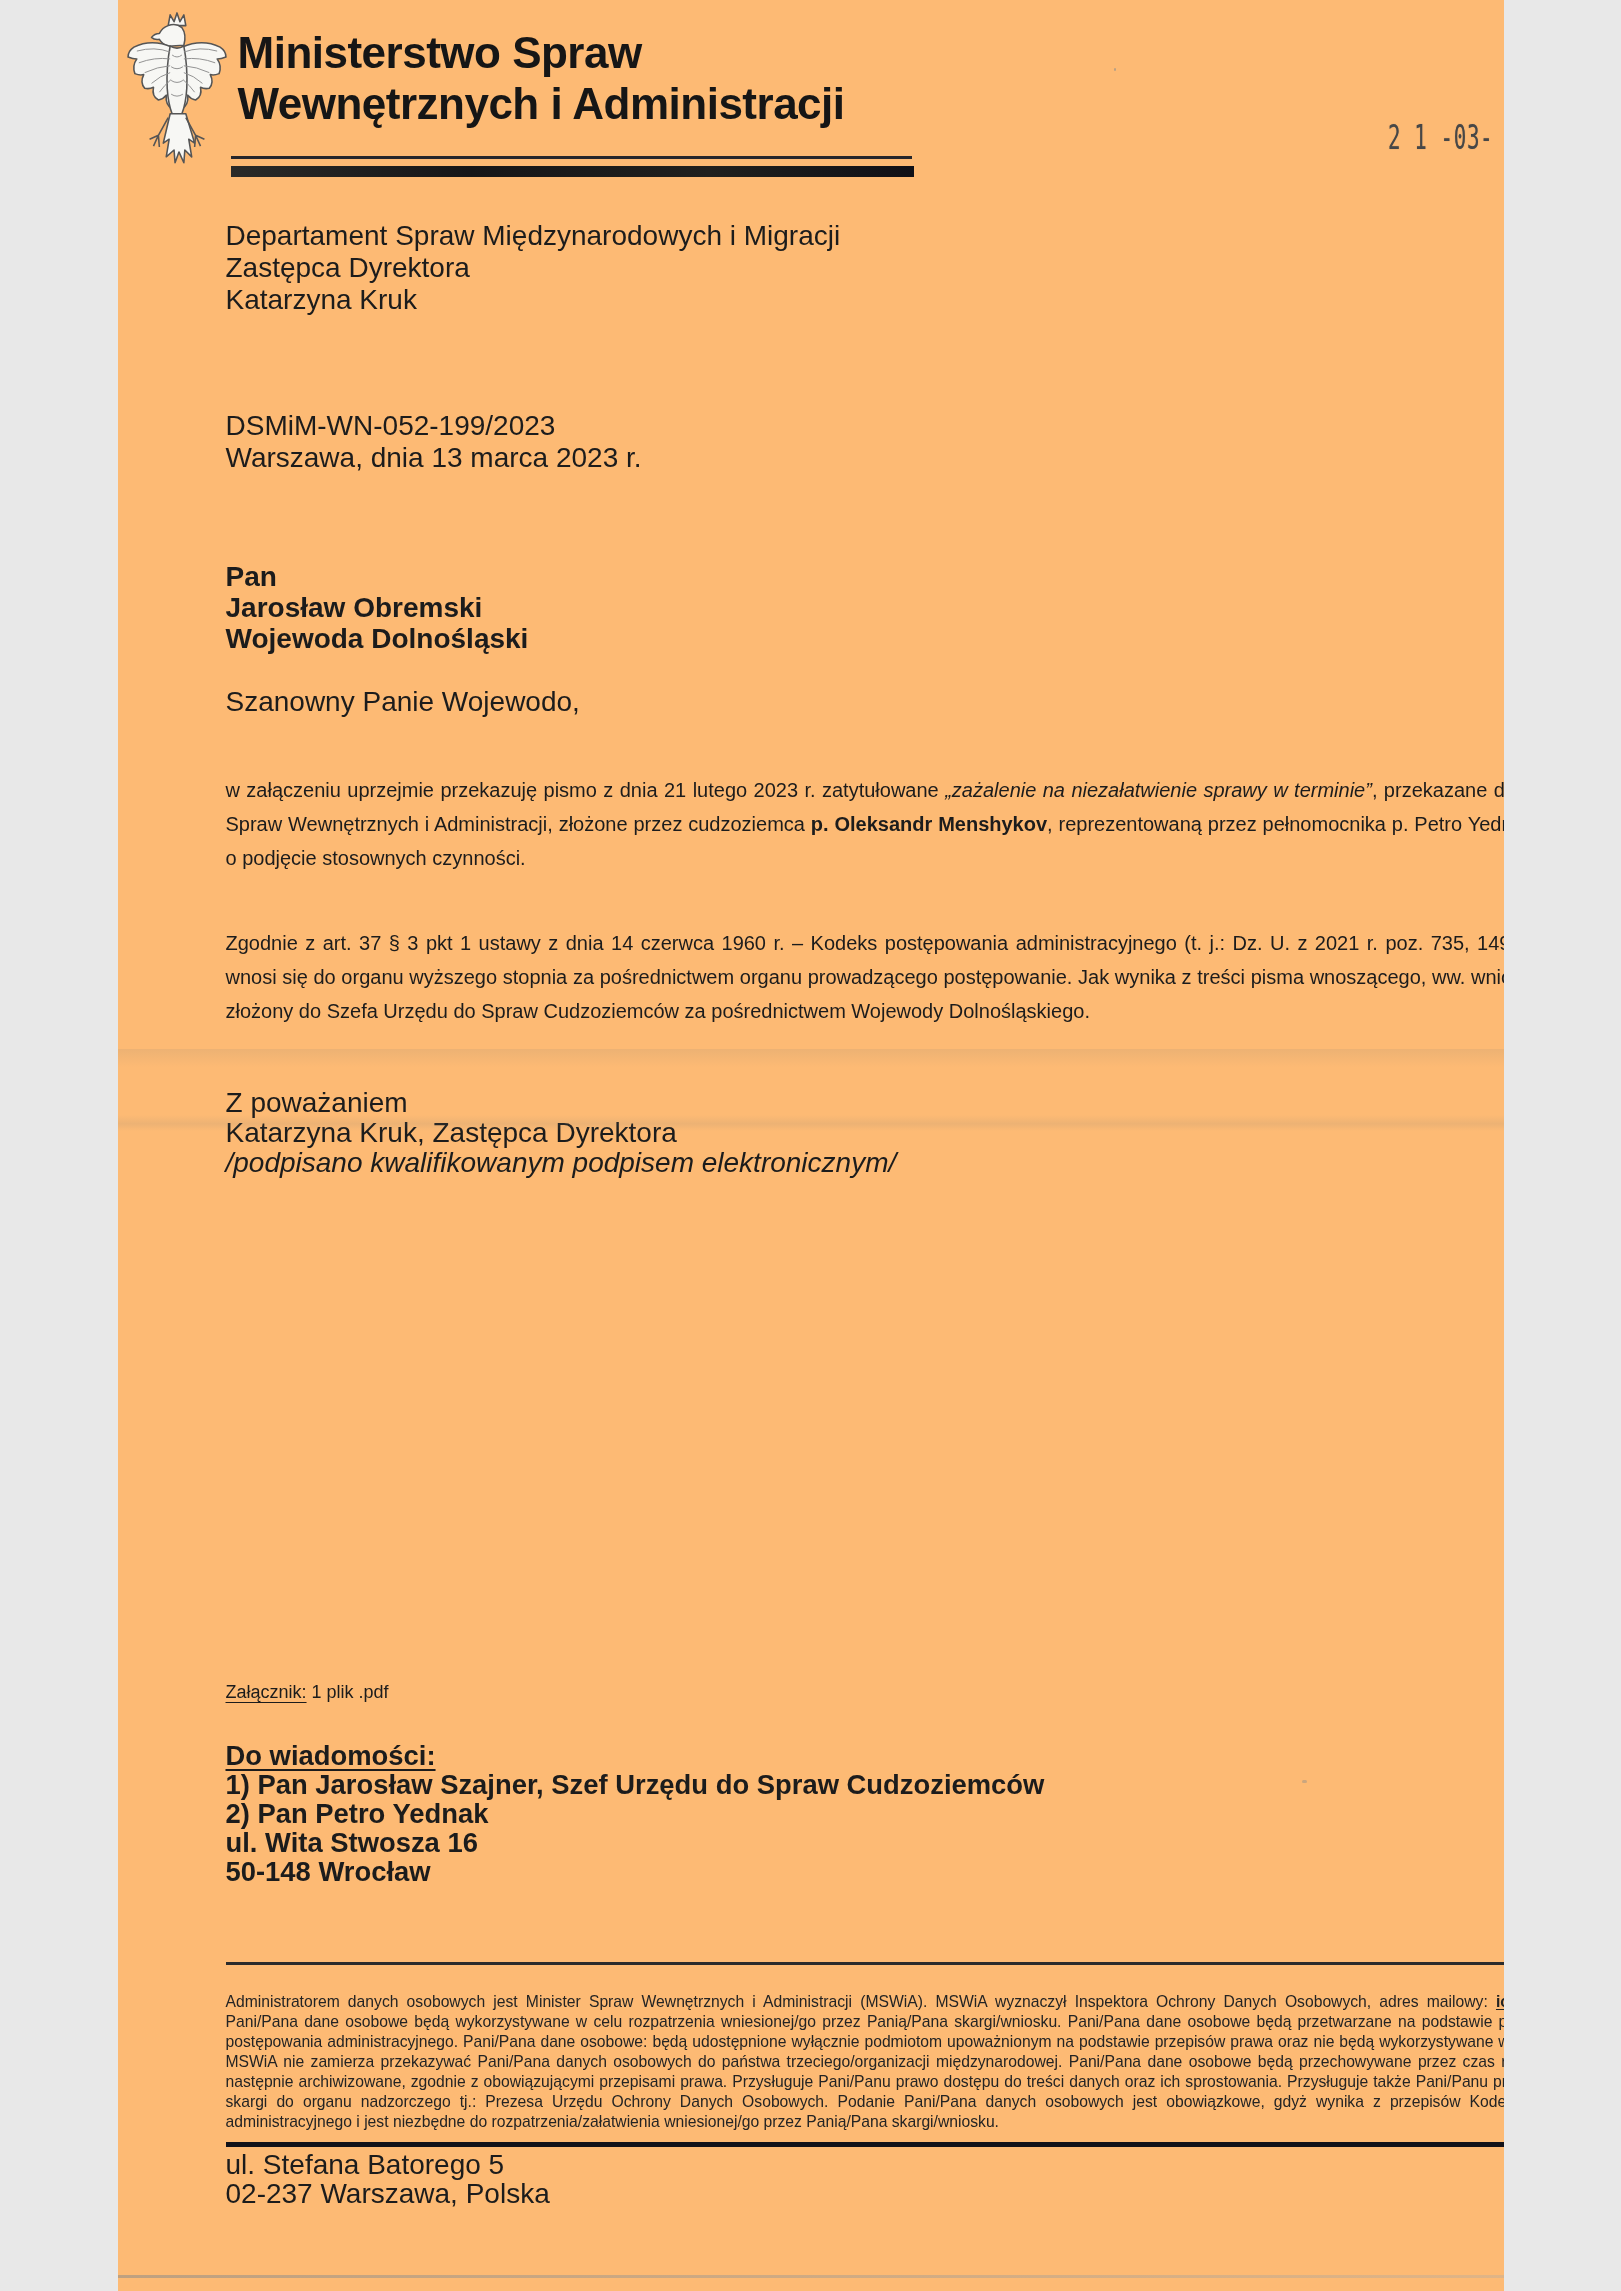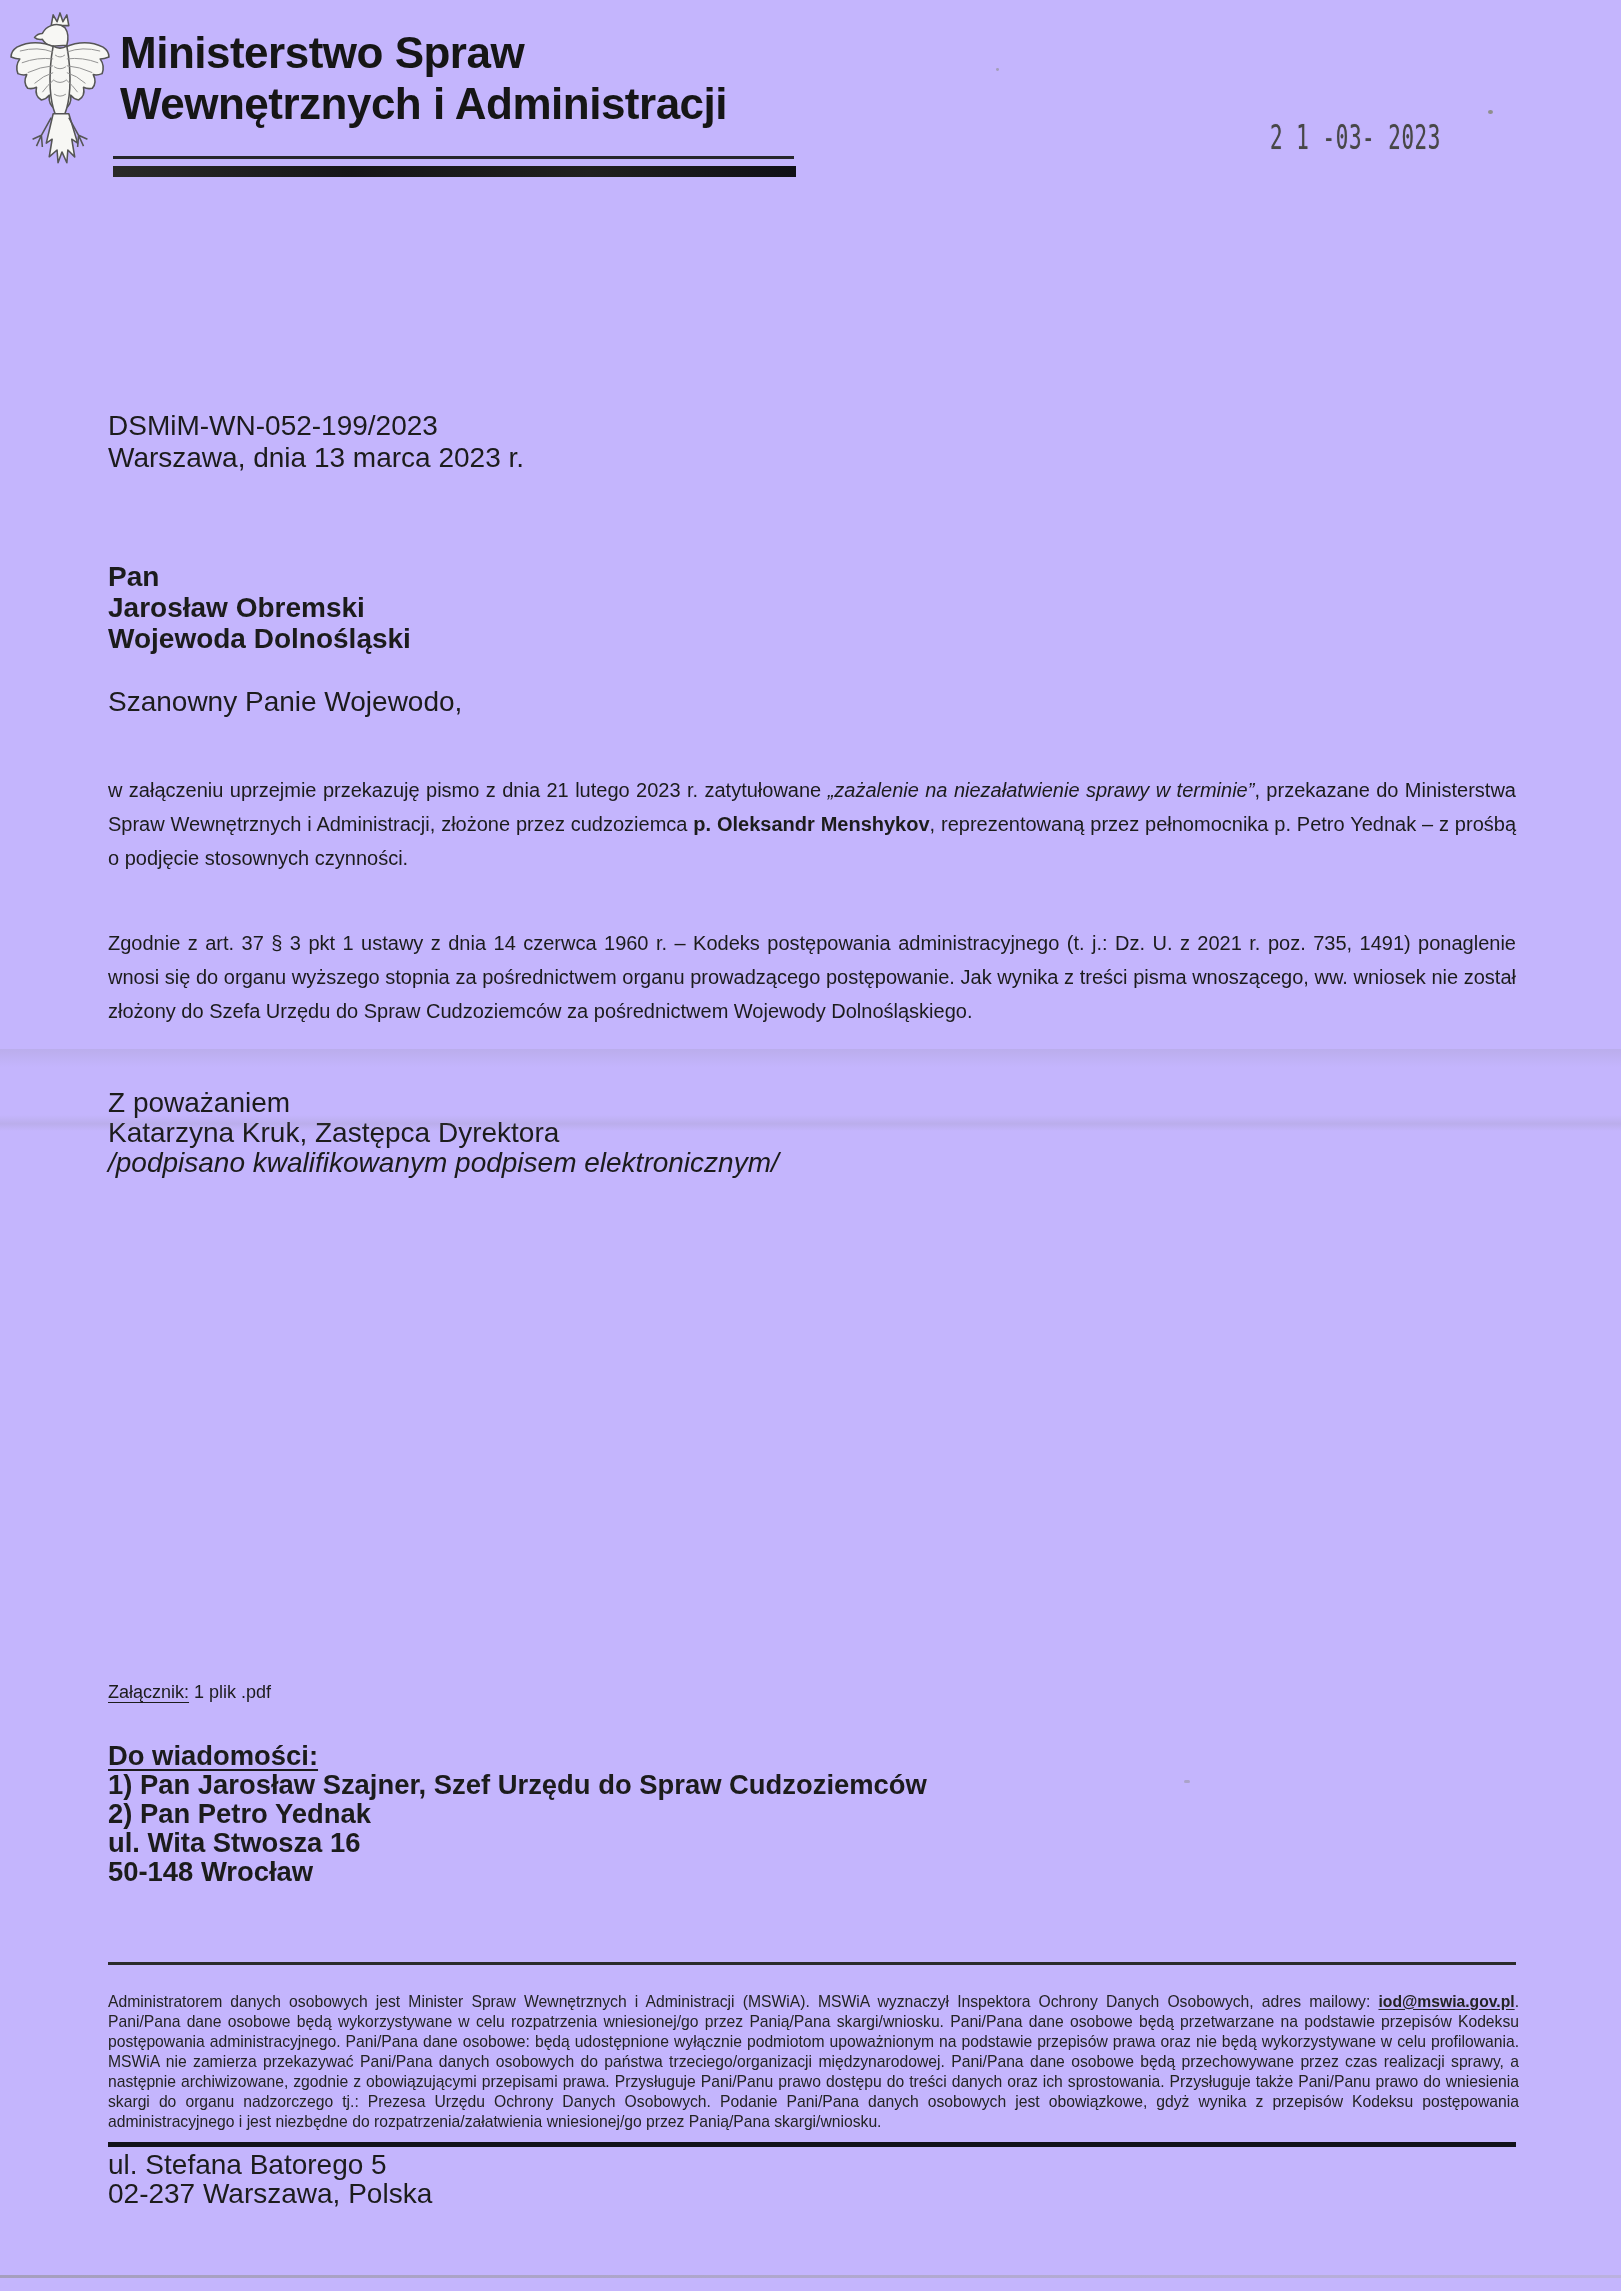--- a/index.html
+++ b/index.html
@@ -1,21 +1,21 @@
 <!DOCTYPE html>
 <html lang="pl"><head>
 <meta charset="utf-8">
 <title>Scanned letter — MSWiA</title>
 <style>
   html,body{margin:0;padding:0;background:#e8e8e8;}
   .page{
     position:relative;
-    width:1621px;height:2292px;
+    width:1386px;height:2292px;
     margin:0 auto;
-    background:#c4b5fd;
+    background:#fdba74;
     overflow:hidden;
     font-family:"Liberation Sans", sans-serif;
     color:#1c1c1c;
     -webkit-font-smoothing:antialiased;
   }
   
   .eagle{position:absolute;left:7.8px;top:7.8px;width:104px;height:188px;}
   .ministry{
     position:absolute;left:120px;top:27.4px;
     font-size:44px;line-height:51px;font-weight:600;
@@ -95,20 +95,25 @@
 
   <div class="ministry">
     <div>Ministerstwo Spraw</div>
     <div>Wewnętrznych i Administracji</div>
   </div>
   <div class="rule-thin"></div>
   <div class="rule-thick"></div>
 
   <div class="stamp">2 1 -03- 2023</div>
 
+  <div class="block sender">
+    <div>Departament Spraw Międzynarodowych i Migracji</div>
+    <div>Zastępca Dyrektora</div>
+    <div>Katarzyna Kruk</div>
+  </div>
 
   <div class="block ref">
     <div>DSMiM-WN-052-199/2023</div>
     <div>Warszawa, dnia 13 marca 2023 r.</div>
   </div>
 
   <div class="block recipient">
     <div>Pan</div>
     <div>Jarosław Obremski</div>
     <div>Wojewoda Dolnośląski</div>

